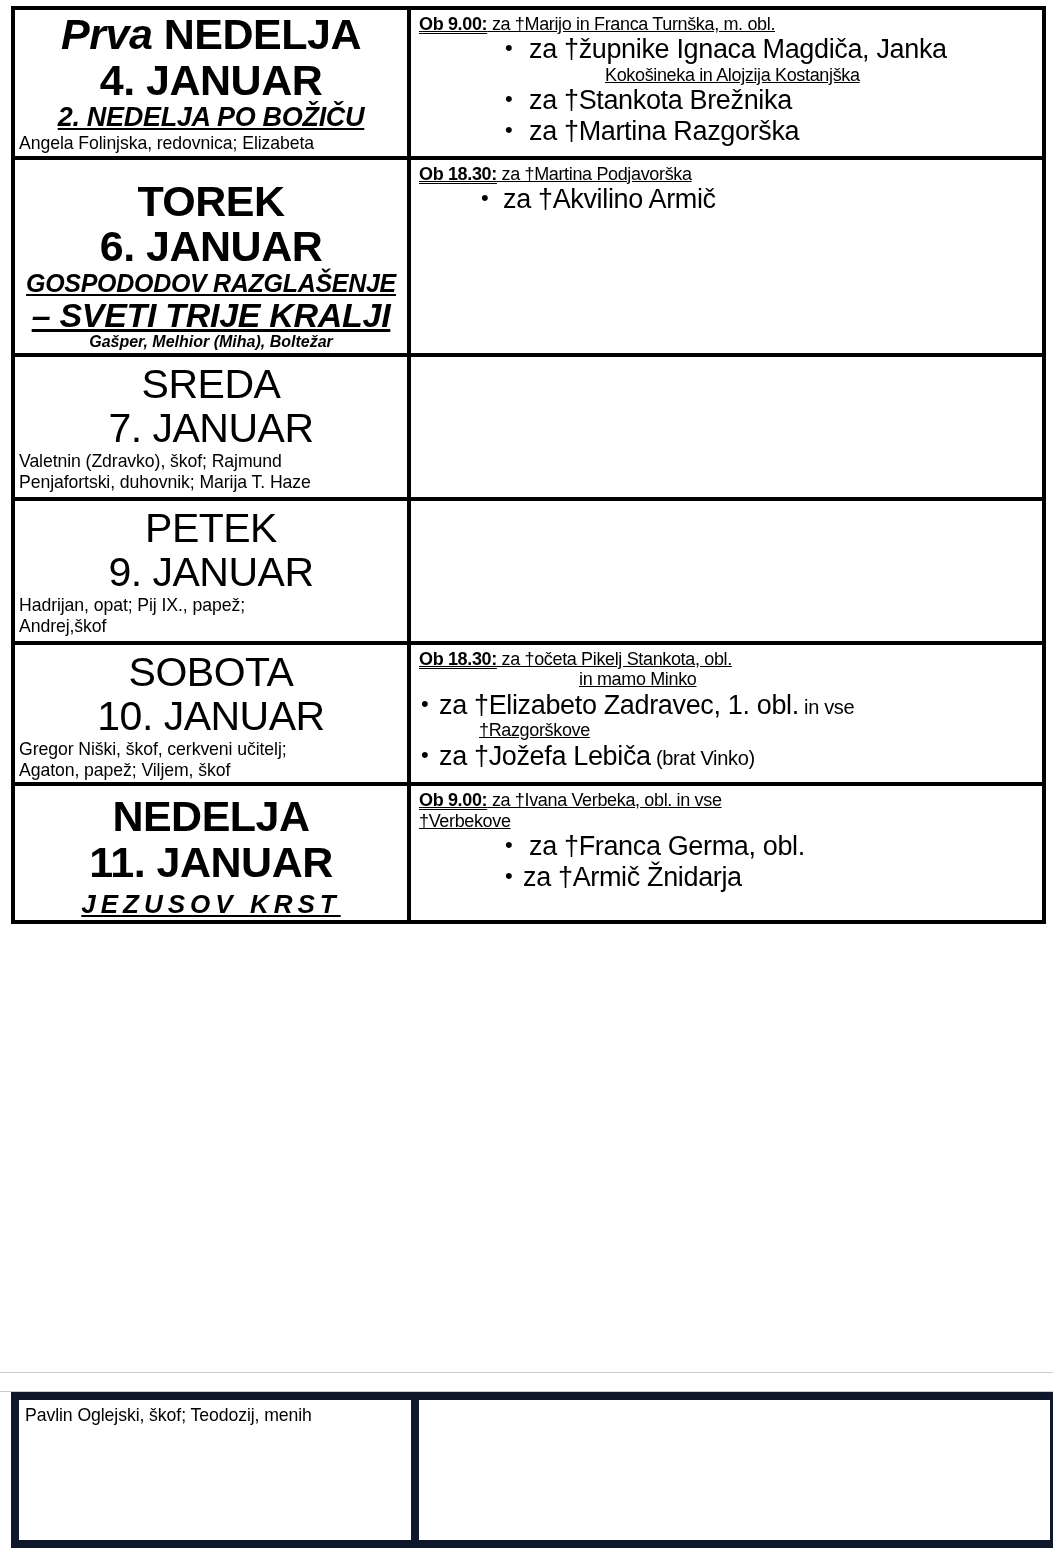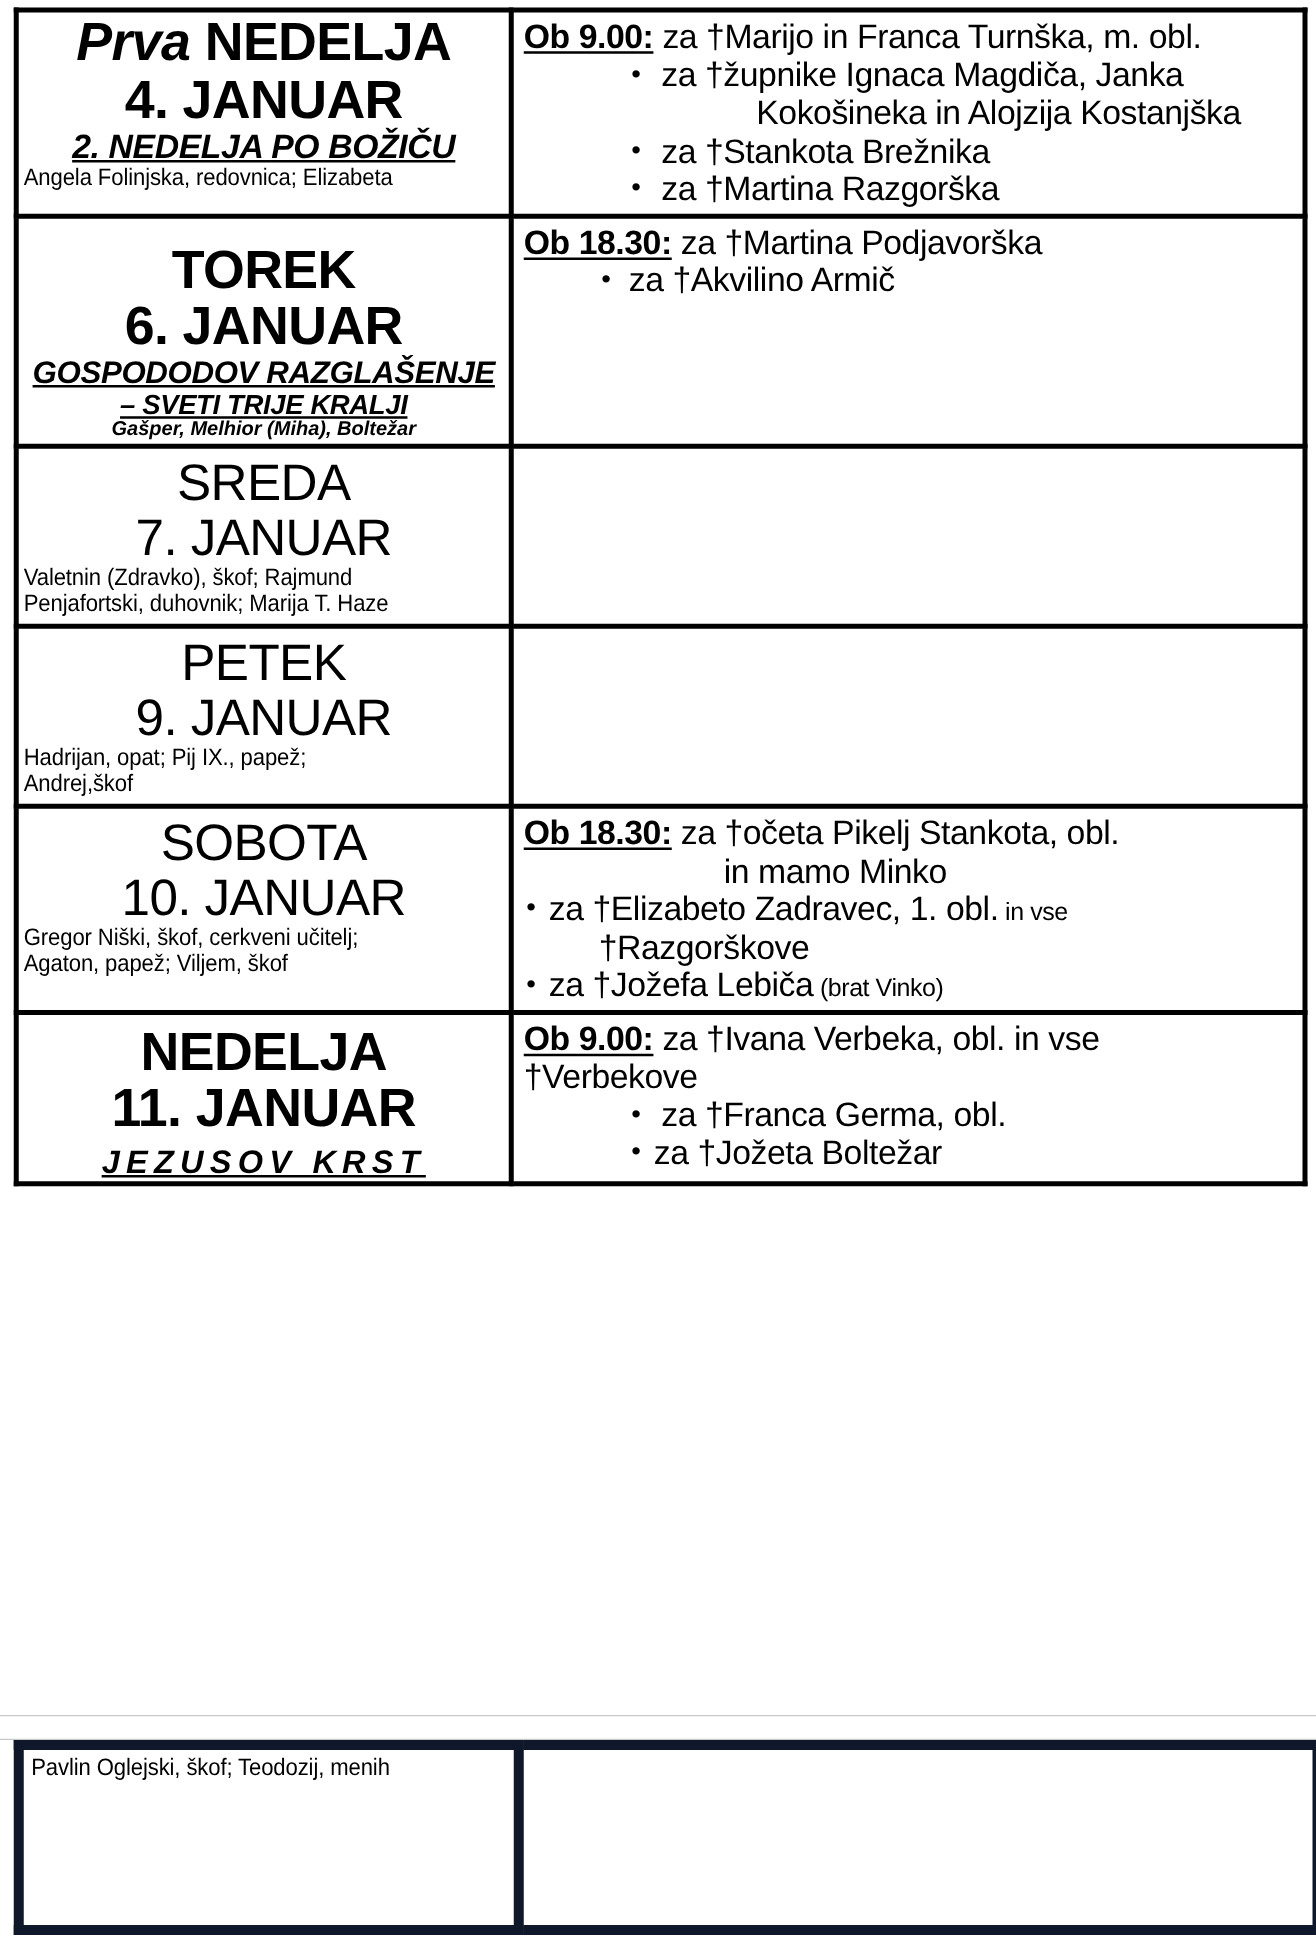--- a/index.html
+++ b/index.html
@@ -100,24 +100,25 @@
     line-height: 1.12;
     text-align: left;
     letter-spacing: -0.1px;
     transform: scaleX(0.93);
     transform-origin: left center;
     width: 107%;
   }
 
   
   .i-line {
-    font-size: 27px;
+    font-size: 18px;
     line-height: 1.13;
     letter-spacing: -0.35px;
     white-space: nowrap;
+    text-decoration: underline;
   }
   .i-time {
     font-weight: bold;
     text-decoration: underline;
     text-underline-offset: 3px;
   }
   .i-indent-1 { padding-left: 120px; }
   .i-indent-2 { padding-left: 160px; }
   .i-bullet {
     font-size: 27px;
@@ -197,21 +198,21 @@
         </td>
       </tr>
 
 
       <tr>
         <td class="col-day">
           <div class="day-cell" style="padding-top:19px;">
             <div class="d-name big">TOREK</div>
             <div class="d-date big">6. JANUAR</div>
             <div class="d-sub" style="font-size:25px;">GOSPODODOV RAZGLAŠENJE</div>
-            <div class="d-sub" style="font-size:22px;">– SVETI TRIJE KRALJI</div>
+            <div class="d-sub" style="font-size:34px;">– SVETI TRIJE KRALJI</div>
             <div class="d-sub2">Gašper, Melhior (Miha), Boltežar</div>
           </div>
         </td>
         <td class="col-int">
           <div class="int-cell">
             <div class="i-line"><span class="i-time">Ob 18.30:</span><span> za †Martina Podjavorška</span></div>
             <div class="i-bullet lvl-a" style="padding-left:84px;"><span class="dot" style="left:62px;">•</span><span>za †Akvilino Armič</span></div>
           </div>
         </td>
       </tr>
@@ -271,21 +272,21 @@
             <div class="d-name big">NEDELJA</div>
             <div class="d-date big">11. JANUAR</div>
             <div class="d-sub spaced" style="margin-top:4px;">JEZUSOV  KRST</div>
           </div>
         </td>
         <td class="col-int">
           <div class="int-cell">
             <div class="i-line"><span class="i-time">Ob 9.00:</span><span> za †Ivana Verbeka, obl. in vse</span></div>
             <div class="i-line">†Verbekove</div>
             <div class="i-bullet lvl-a"><span class="dot">•</span><span>za †Franca Germa, obl.</span></div>
-            <div class="i-bullet lvl-a" style="padding-left:104px;"><span class="dot">•</span><span>za  †Jožeta Boltežar</span></div>
+            <div class="i-bullet lvl-a" style="padding-left:104px;"><span class="dot">•</span><span>za  †Armič Žnidarja</span></div>
           </div>
         </td>
       </tr>
 
     </tbody>
   </table>
 
   <div class="gap-band"></div>
 
   <table class="cont-table">

